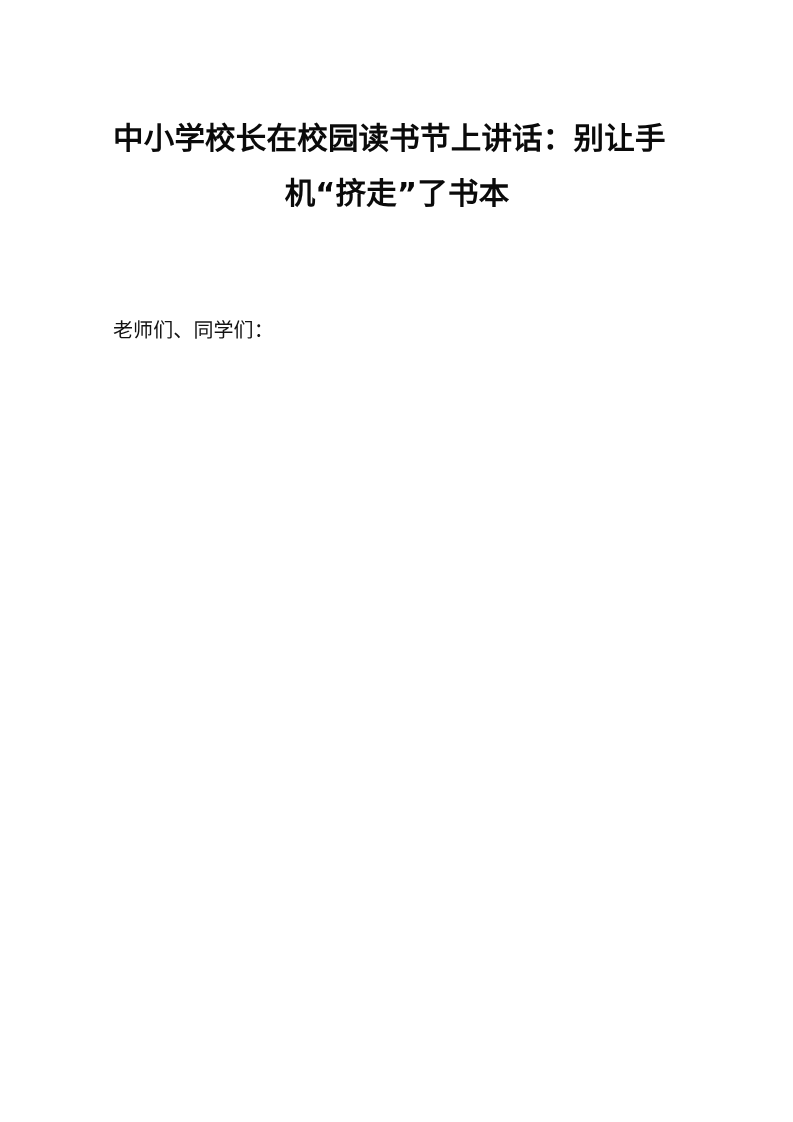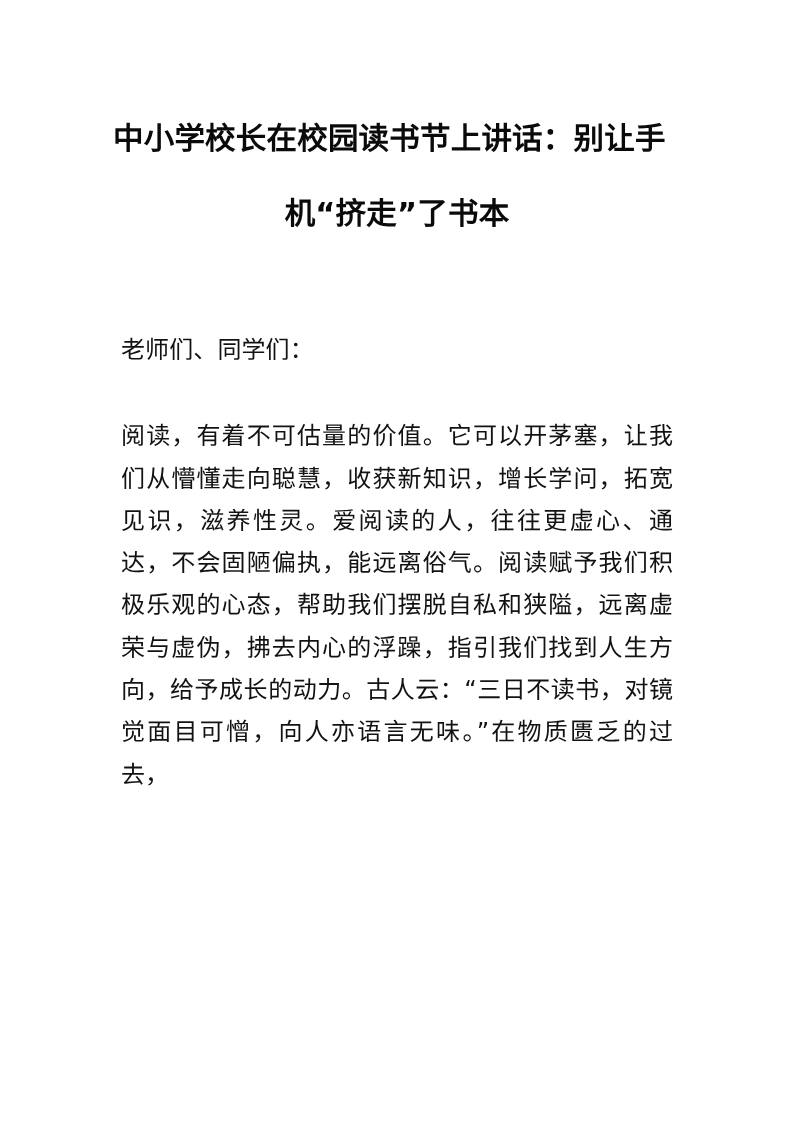--- a/index.html
+++ b/index.html
@@ -45,27 +45,27 @@
   .doc-title .title-line {
     display: block;
   }
   .doc-title .title-line-1 {
     text-align: left;
     margin-left: 0;
     white-space: nowrap;
   }
   .doc-title .title-line-2 {
     text-align: center;
-    margin-top: 44px;
+    margin-top: 24px;
   }
 
   
   .para {
-    margin: 8px;
-    font-size: 24px;
+    margin: 0;
+    font-size: 20px;
     font-weight: normal;
     line-height: 42.3px;
     color: #121212;
     text-align: justify;
     text-justify: inter-ideograph;
     letter-spacing: 0.1px;
     word-break: break-all;
   }
 
   .para-salutation {
@@ -86,17 +86,16 @@
   <div class="doc-body">
 
     <h1 class="doc-title">
       <span class="title-line title-line-1">中小学校长在校园读书节上讲话：别让手</span>
       <span class="title-line title-line-2">机“挤走”了书本</span>
     </h1>
 
     <p class="para para-salutation">老师们、同学们：</p>
 
 
-    <p class="para para-2">阅读，有着不可估量的价值。它可以开茅塞，让我们从懵懂走向聪慧，收获新知识，增长学问，拓宽见识，滋养性灵。爱阅读的人，往往更虚心、通达，不会固陋偏执，能远离俗气。阅读赋予我们积极乐观的心态，帮助我们摆脱自私和狭隘，远离虚荣与虚伪，拂去内心的浮躁，指引我们找到人生方向，给予成长的动力。古人云：“三日不读书，对镜觉面目可憎，向人亦语言无味。”在物质匮乏的过去，</p>
 
   </div>
 
 </div>
 
 </body></html>

